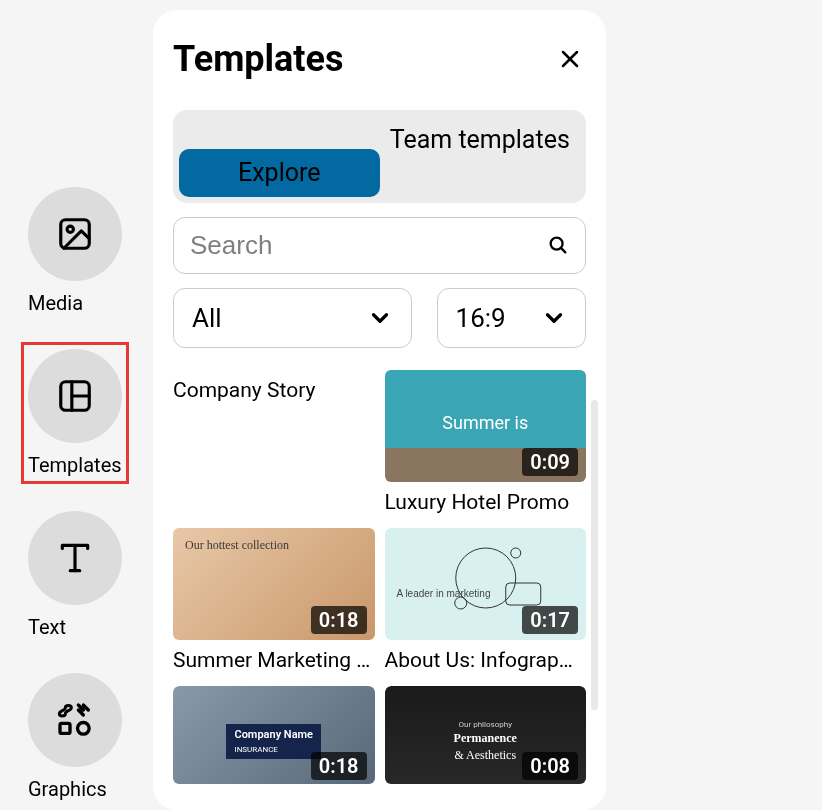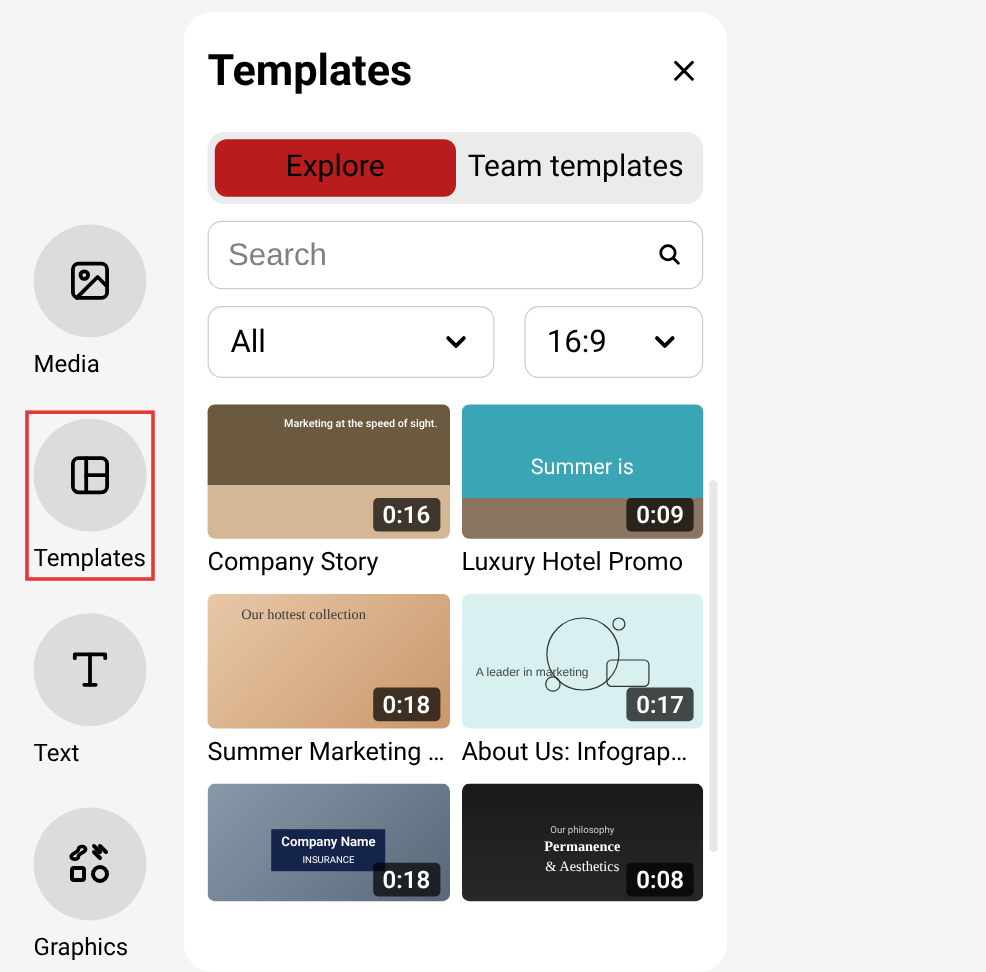--- a/index.html
+++ b/index.html
@@ -83,21 +83,22 @@
   .tab {
     flex: 1;
     text-align: center;
     padding: 10px 6px;
     font-size: 25px;
     cursor: pointer;
     border-radius: 10px;
     line-height: 1.1;
   }
   .tab.active {
-    background: #b91c1c;
+    background: #0369a1;
+    margin-top: 33px;
   }
   .search-box {
     display: flex;
     align-items: center;
     border: 1.5px solid #ccc;
     border-radius: 12px;
     padding: 12px 16px;
     margin-bottom: 14px;
   }
   .search-input {
@@ -170,25 +171,25 @@
     white-space: nowrap;
     overflow: hidden;
     text-overflow: ellipsis;
   }
   
   .thumb-1 { background: linear-gradient(to bottom, #6b5a3f 0%, #6b5a3f 60%, #d4b896 60%); }
   .thumb-1-text { position:absolute; top:12px; right:10px; color:#fff; font-size:9px; font-weight:500; }
   .thumb-2 { background: linear-gradient(to bottom, #3aa5b5 0%, #3aa5b5 70%, #8a7560 70%); }
   .thumb-2-text { position:absolute; top:42px; left:50%; transform:translateX(-50%); color:#fff; font-size:18px; }
   .thumb-3 { background: linear-gradient(135deg, #e8c8a8, #c9976a); }
-  .thumb-3-text { position:absolute; top:10px; left:28px; color:#3a3a3a; font-size:12px; font-family: Georgia, serif;}
+  .thumb-3-text { position:absolute; top:10px; left:12px; color:#3a3a3a; font-size:12px; font-family: Georgia, serif;}
   .thumb-4 { background: #d9f0f0; }
   .thumb-4-text { position:absolute; top:60px; left:12px; color:#444; font-size:10px; font-family: Liberation Sans, sans-serif;}
   .thumb-5 { background: linear-gradient(135deg, #8899aa, #556677); display:flex; align-items:center; justify-content:center;}
-  .thumb-5-text { background:#14244a; color:#fff; padding:4px 8px; font-size:11px; font-weight:600; line-height:1.2; text-align:center;}
+  .thumb-5-text { background:#14244a; color:#fff; padding:4px 8px; font-size:11px; font-weight:600; line-height:1.2; text-align:left;}
   .thumb-6 { background: linear-gradient(to bottom, #1a1a1a, #2a2a2a); display:flex; flex-direction:column; align-items:center; justify-content:center; gap:2px;}
   .thumb-6-text1 { color:#ccc; font-size:8px; }
   .thumb-6-text2 { color:#fff; font-size:12px; font-family: Georgia, serif; font-weight: bold;}
   .thumb-6-text3 { color:#fff; font-size:12px; font-family: Georgia, serif;}
   .scrollbar-track {
     position:absolute;
     right: 8px;
     top: 390px;
     width: 7px;
     height: 310px;
@@ -288,24 +289,20 @@
       <span>
         <svg width="26" height="26" viewBox="0 0 24 24" fill="none" stroke="#000" stroke-width="3" stroke-linecap="round" stroke-linejoin="round">
             <polyline points="6 9 12 15 18 9"></polyline>
           </svg>
       </span>
     </div>
   </div>
 
   <div class="grid">
     <div class="template-card">
-      <div class="thumb thumb-1">
-        <div class="thumb-1-text">Marketing at the speed of sight.</div>
-        <div class="duration">0:16</div>
-      </div>
       <div class="template-title">Company Story</div>
     </div>
 
     <div class="template-card">
       <div class="thumb thumb-2">
         <div class="thumb-2-text">Summer is</div>
         <div class="duration">0:09</div>
       </div>
       <div class="template-title">Luxury Hotel Promo</div>
     </div>

